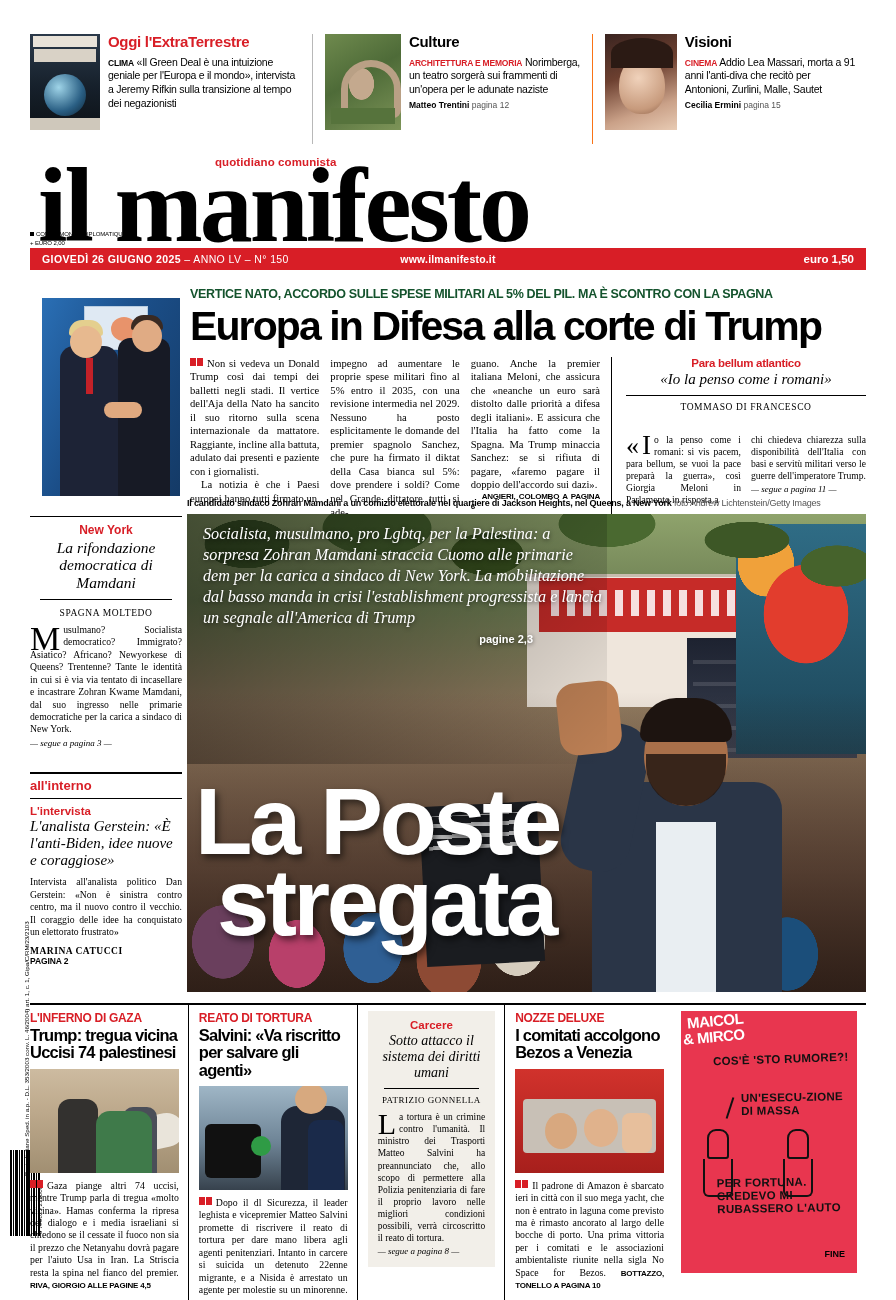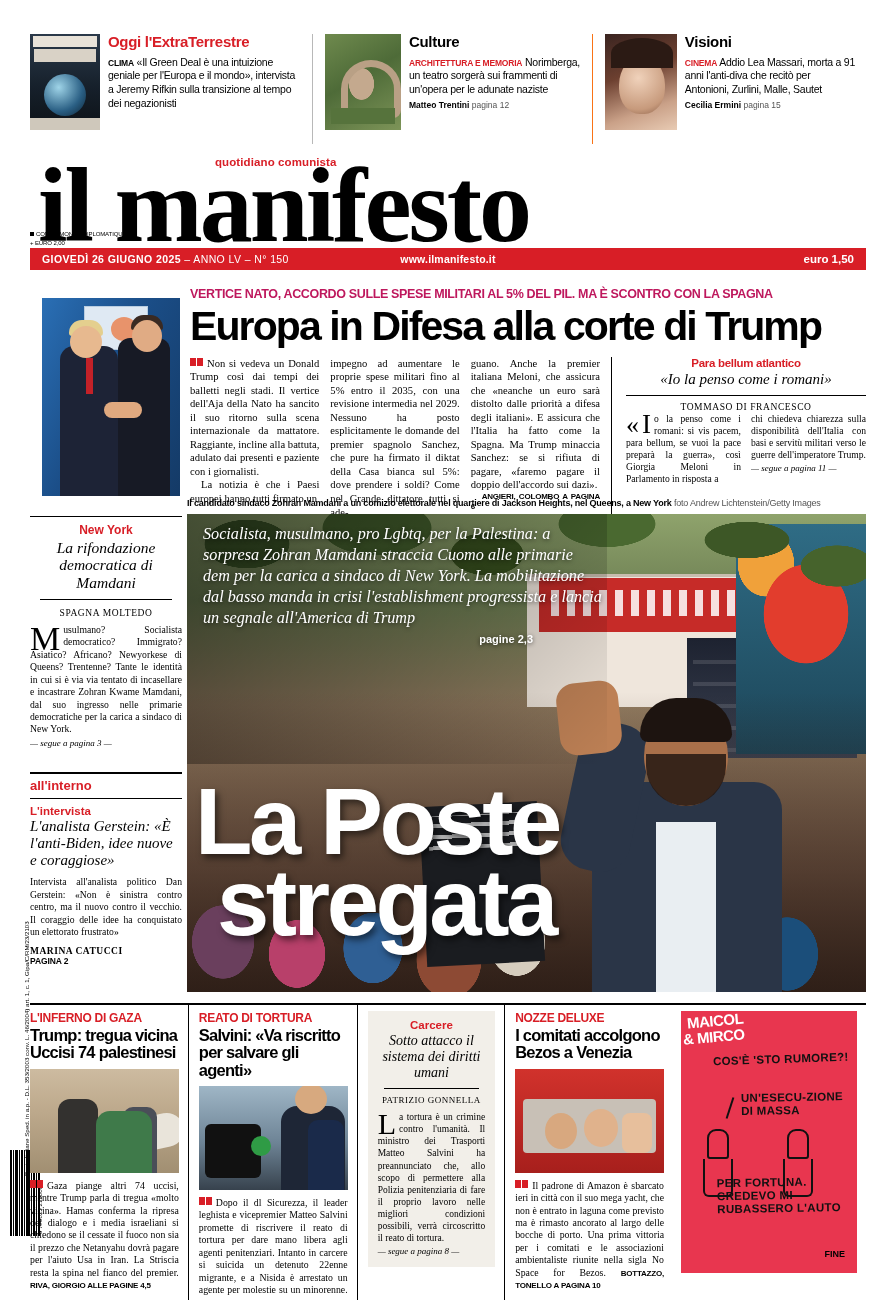--- a/index.html
+++ b/index.html
@@ -61,37 +61,37 @@
   .lead-photo .f1hair{position:absolute;left:27px;top:22px;width:34px;height:16px;border-radius:16px 16px 4px 4px;background:#e4cf8e;}
   .lead-photo .f1tie{position:absolute;left:44px;top:60px;width:7px;height:36px;background:#c32128;}
   .lead-photo .f2{position:absolute;right:10px;bottom:0;width:52px;height:158px;background:#171a25;border-radius:12px 12px 0 0;}
   .lead-photo .f2h{position:absolute;right:18px;top:22px;width:30px;height:32px;border-radius:50%;background:#e0ab84;}
   .lead-photo .f2hair{position:absolute;right:17px;top:17px;width:32px;height:15px;border-radius:15px 15px 3px 3px;background:#3a2a22;}
   .lead-photo .hands{position:absolute;left:62px;top:104px;width:38px;height:16px;border-radius:8px;background:#e0a97f;}
   .lead-photo .poster{position:absolute;left:42px;top:8px;width:62px;height:42px;background:#dfe9f3;border:1px solid #b9cde0;}
   .lead-photo .poster:after{content:"";position:absolute;left:26px;top:10px;width:26px;height:24px;border-radius:50%;background:#e8936b;}
 
   .lead-right{position:absolute;left:160px;top:0;width:676px;}
-  .lead-kicker{font-size:12.5px;font-weight:bold;color:#be185d;letter-spacing:-0.35px;line-height:1;margin-bottom:5px;}
+  .lead-kicker{font-size:12.5px;font-weight:bold;color:#14532d;letter-spacing:-0.35px;line-height:1;margin-bottom:5px;}
   .lead-head{font-size:41px;font-weight:bold;letter-spacing:-1.9px;line-height:1;margin-bottom:10px;}
   .lead-cols{display:flex;gap:0;}
   .lcol{font-family:"Liberation Serif",serif;font-size:10.6px;line-height:1.28;text-align:justify;padding-right:11px;}
   .lcol.c1{width:137px;}
   .lcol.c2{width:137px;}
   .lcol.c3{width:137px;border-right:1px solid #000;}
   .lcol p{margin:0;}
   .lcol p+p{text-indent:11px;}
   .sq2{display:inline-block;width:13px;height:8px;margin-right:4px;background:
       linear-gradient(90deg,#d81e26 0 45%,transparent 45% 55%,#d81e26 55% 100%);vertical-align:1px;}
   .credit{font-family:"Liberation Sans",sans-serif;font-weight:bold;font-size:8px;letter-spacing:-0.2px;}
   .opin{width:240px;padding-left:14px;}
   .opin-kick{text-align:center;font-size:11.5px;font-weight:bold;color:#d81e26;letter-spacing:-0.3px;}
   .opin-title{text-align:center;font-family:"Liberation Serif",serif;font-style:italic;font-size:15px;margin-top:2px;}
   .opin-hr{height:1px;background:#000;margin:7px 0 6px;}
-  .opin-author{text-align:center;font-family:"Liberation Serif",serif;font-size:9.5px;letter-spacing:0.6px;margin-bottom:1px;}
+  .opin-author{text-align:center;font-family:"Liberation Serif",serif;font-size:9.5px;letter-spacing:0.6px;margin-bottom:22px;}
   .opin-cols{display:flex;gap:10px;font-family:"Liberation Serif",serif;font-size:9.6px;line-height:1.27;text-align:justify;}
   .opin-cols>div{width:115px;}
   .bigq{float:left;font-size:26px;line-height:0.8;margin:2px 3px 0 0;}
   .dropI{float:left;font-family:"Liberation Serif",serif;font-size:27px;line-height:0.78;margin:1px 3px -2px 0;}
   .segue{display:block;text-align:left;font-style:italic;font-size:9px;margin-top:2px;}
 
   
   .capstrip{position:absolute;left:187px;top:498px;width:679px;font-size:9px;font-weight:bold;letter-spacing:-0.2px;}
   .capstrip .src{font-weight:normal;color:#555;}
 

